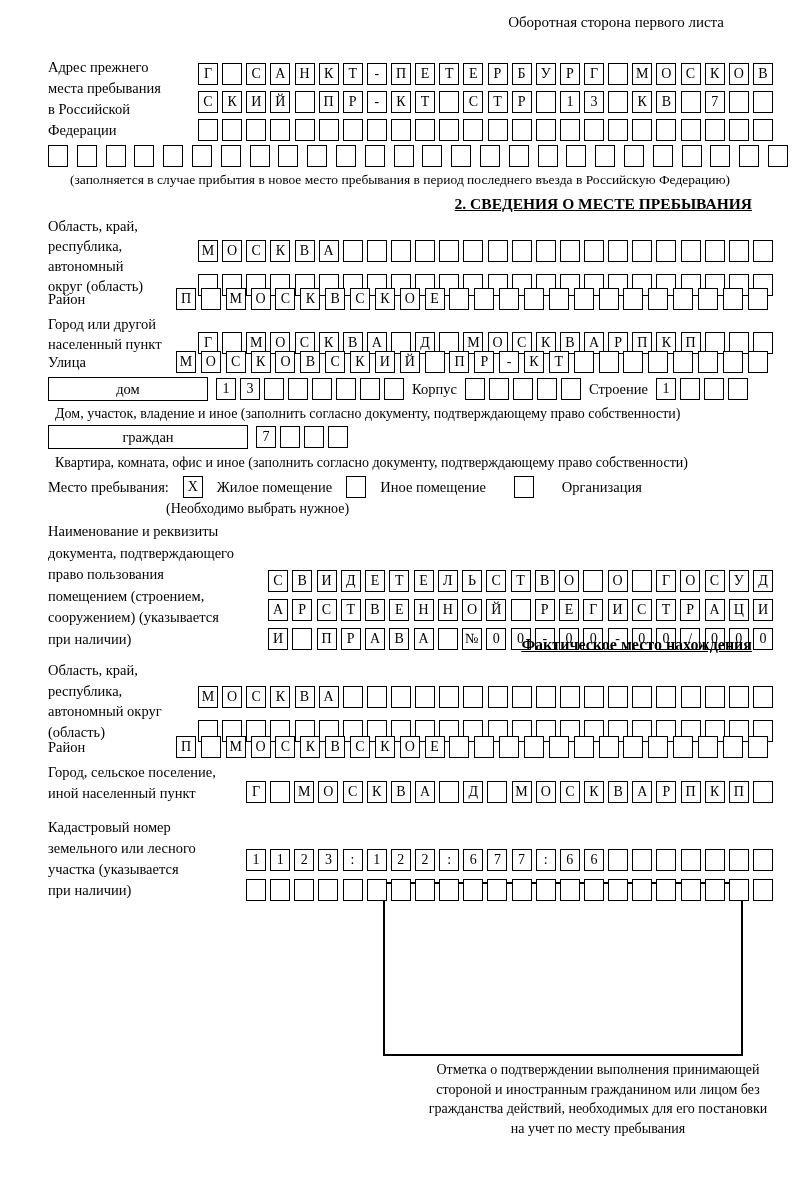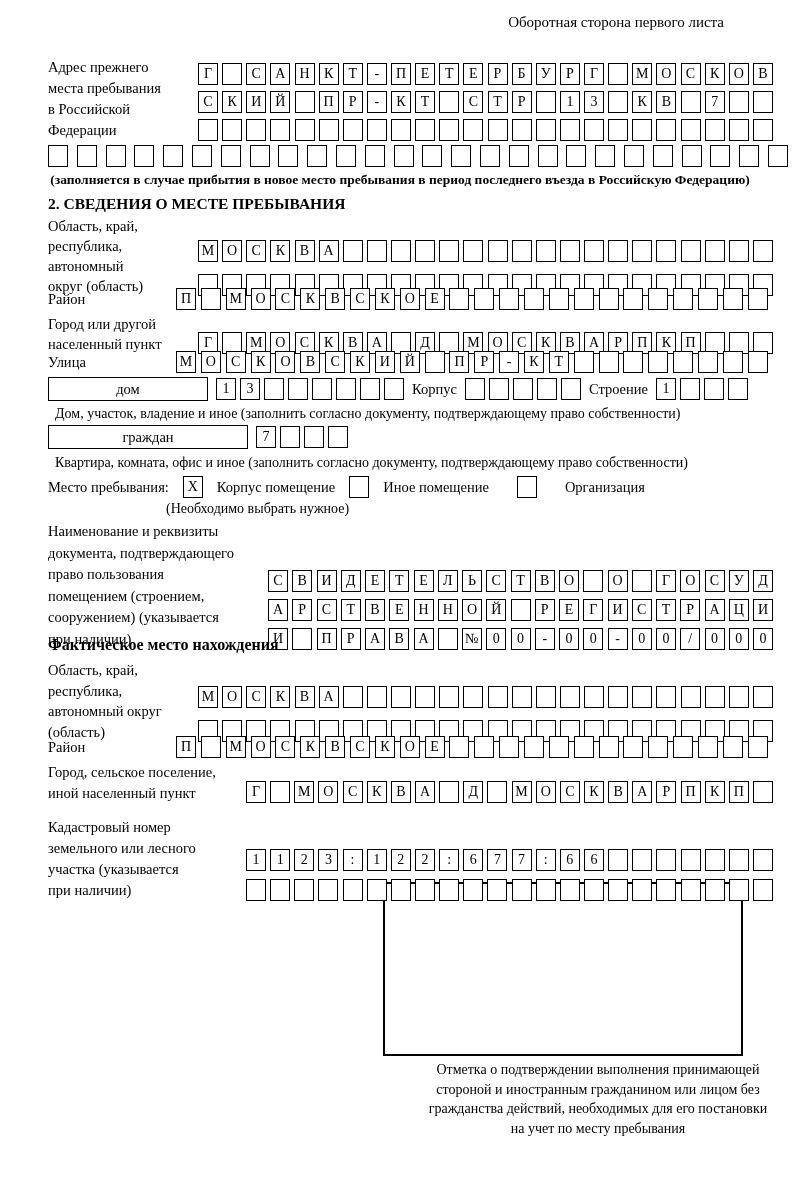--- a/index.html
+++ b/index.html
@@ -23,21 +23,21 @@
   .rw740{width:740px;}
   .rw505{width:505px;}
   .rw527{width:527px;}
   .cell{width:20px;height:22px;border:1.5px solid #000;box-sizing:border-box;
         display:inline-flex;align-items:center;justify-content:center;
         font-size:14px;flex:none;background:#fff;}
 
   .caption{font-size:13.5px;line-height:17px;}
   .center{text-align:center;}
   .ml{white-space:pre-line;}
-  .sec-title{font-weight:bold;font-size:15.5px;text-align:left;}
+  .sec-title{font-weight:bold;font-size:15.5px;text-align:right;text-decoration:underline;}
 
   .houserow{display:flex;align-items:center;}
   .namedbox{border:1.5px solid #000;height:24px;box-sizing:border-box;
             display:flex;align-items:center;justify-content:center;font-size:14.5px;flex:none;}
   .inline-lbl{font-size:14.5px;flex:none;}
 
   .cbrow{display:flex;align-items:center;font-size:14.5px;}
   .cbox{width:20px;height:22px;border:1.5px solid #000;box-sizing:border-box;
         display:inline-flex;align-items:center;justify-content:center;font-size:14px;flex:none;}
 
@@ -158,21 +158,21 @@
       <span class="cell"></span>
       <span class="cell"></span>
       <span class="cell"></span>
       <span class="cell"></span>
       <span class="cell"></span>
       <span class="cell"></span>
       <span class="cell"></span>
       <span class="cell"></span>
       <span class="cell"></span>
     </div>
-  <div class="caption center" style="margin-top:4px;font-weight:bold;">(заполняется в случае прибытия в новое место пребывания в период последнего въезда в Российскую Федерацию)</div>
+  <div class="caption center" style="margin-top:4px;">(заполняется в случае прибытия в новое место пребывания в период последнего въезда в Российскую Федерацию)</div>
 
   <div class="sec-title" style="margin-top:7px;">2. СВЕДЕНИЯ О МЕСТЕ ПРЕБЫВАНИЯ</div>
 
   <div class="fieldblock" style="margin-top:3px;">
     <div class="flabel lw150 ml" style="line-height:20px;">Область, край,
 республика,
 автономный
 округ (область)</div>
     <div class="cellcol" style="gap:12px;">
       <div class="cellrow rw575">
@@ -358,21 +358,21 @@
         <span class="cell"></span>
         <span class="cell"></span>
         <span class="cell"></span>
       </div>
   </div>
   <div class="caption" style="margin-top:5px;padding-left:7px;font-size:14px;">Квартира, комната, офис и иное (заполнить согласно документу, подтверждающему право собственности)</div>
 
   <div class="cbrow" style="margin-top:5px;gap:14px;">
     <span>Место пребывания:</span>
     <span class="cbox">X</span>
-    <span>Корпус помещение</span>
+    <span>Жилое помещение</span>
     <span class="cbox"></span>
     <span>Иное помещение</span>
     <span class="cbox" style="margin-left:14px;"></span>
     <span style="margin-left:14px;">Организация</span>
   </div>
   <div class="caption" style="margin-top:2px;margin-left:118px;font-size:14px;">(Необходимо выбрать нужное)</div>
 
   <div class="fieldblock" style="margin-top:4px;">
     <div class="flabel lw220 ml" style="line-height:21.5px;">Наименование и реквизиты
 документа, подтверждающего

